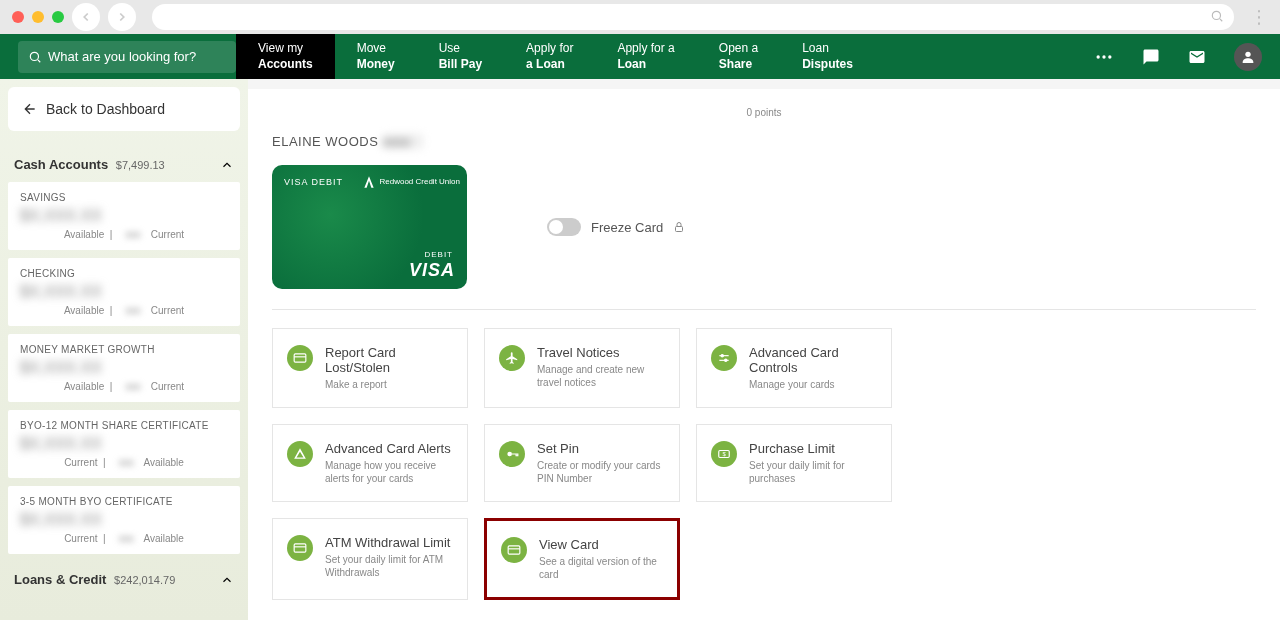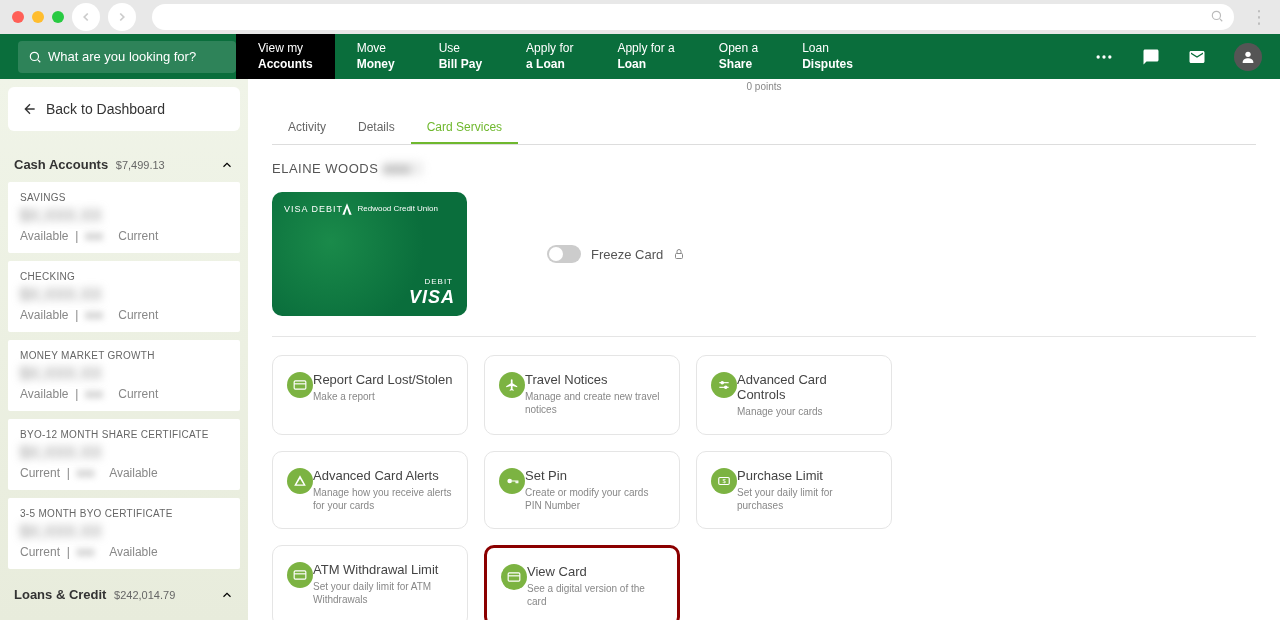--- a/index.html
+++ b/index.html
@@ -32,48 +32,48 @@
 
 .layout { display: flex; height: calc(620px - 34px - 45px); }
 .sidebar { width: 248px; background: linear-gradient(180deg, #f0f4e8, #e8ecdc); padding: 8px; overflow-y: auto; }
 .back-link { background: #fff; border-radius: 6px; padding: 14px; font-size: 14px; color: #333; display: flex; align-items: center; gap: 8px; margin-bottom: 16px; }
 .section-header { padding: 10px 6px; display: flex; align-items: center; justify-content: space-between; font-size: 13px; }
 .section-header .title { font-weight: 600; color: #333; }
 .section-header .amount { font-size: 11px; color: #666; margin-left: 4px; }
 .acct-card { background: #fff; border-radius: 2px; padding: 10px 12px; margin-bottom: 8px; }
 .acct-name { font-size: 10px; color: #666; letter-spacing: 0.3px; margin-bottom: 4px; }
 .acct-bal { filter: blur(4px); color: #888; font-size: 16px; margin-bottom: 4px; }
-.acct-meta { font-size: 12px; color: #888; }
+.acct-meta { font-size: 10px; color: #888; text-align: center; }
 .acct-meta .blur { filter: blur(3px); display: inline-block; width: 30px; }
 
 
-.content { flex: 1; background: #fff; padding: 0 24px; overflow-y: auto; }
+.content { flex: 1; background: #fff; padding: 16px 24px; overflow-y: auto; margin-top: 10px; }
 .points { text-align: center; color: #888; font-size: 10px; margin-top: 2px; }
 .tabs { display: flex; border-bottom: 1px solid #ddd; margin-top: 20px; gap: 0; }
 .tab { padding: 8px 16px; font-size: 12px; color: #666; cursor: pointer; border-bottom: 2px solid transparent; }
 .tab.active { color: #6fb82e; border-bottom-color: #6fb82e; }
 
 .holder-name { font-size: 13px; color: #555; margin: 16px 0; letter-spacing: 0.5px; }
 .holder-name .blur { filter: blur(4px); display: inline-block; width: 40px; background: #eee; border-radius: 3px; }
 
 .card-row { display: flex; align-items: center; gap: 80px; margin-bottom: 20px; }
 .debit-card { width: 195px; height: 124px; background: radial-gradient(circle at 30% 40%, #1a8a4a, #0a6e3c 60%); border-radius: 10px; padding: 12px; color: #fff; position: relative; }
 .debit-card .type { font-size: 9px; letter-spacing: 1px; }
-.debit-card .brand { position: absolute; top: 10px; right: 29px; font-size: 9px; text-align: center; display: flex; align-items: center; gap: 4px; }
+.debit-card .brand { position: absolute; top: 10px; right: 7px; font-size: 9px; text-align: center; display: flex; align-items: center; gap: 4px; }
 .debit-card .visa { position: absolute; bottom: 8px; right: 12px; font-size: 18px; font-weight: 800; font-style: italic; letter-spacing: 1px; }
 .debit-card .debit-label { position: absolute; bottom: 30px; right: 14px; font-size: 8px; letter-spacing: 1px; }
 
 .freeze { display: flex; align-items: center; gap: 10px; font-size: 13px; color: #555; }
 .toggle { width: 34px; height: 18px; border-radius: 9px; background: #ccc; position: relative; }
 .toggle::after { content: ''; position: absolute; width: 14px; height: 14px; background: #fff; border-radius: 50%; top: 2px; left: 2px; }
 
 .divider { border-top: 1px solid #e5e5e5; margin: 14px 0 18px; }
 
 .tiles { display: grid; grid-template-columns: repeat(3, 196px); gap: 16px; }
-.tile { border: 1px solid #e5e5e5; border-radius: 10px; padding: 16px 14px; display: flex; cursor: pointer; min-height: 78px; }
+.tile { border: 1px solid #e5e5e5; border-radius: 0; padding: 16px 14px; display: flex; gap: 12px; cursor: pointer; min-height: 78px; }
 .tile.highlight { border: 3px solid #8b0000; }
 .tile-icon { width: 26px; height: 26px; border-radius: 50%; background: #7cb342; display: flex; align-items: center; justify-content: center; color: #fff; flex-shrink: 0; font-size: 13px; }
 .tile-text .title { font-size: 13px; color: #444; margin-bottom: 3px; }
 .tile-text .desc { font-size: 10px; color: #888; line-height: 1.3; }
 </style>
 </head>
 <body>
 
 <div class="browser-chrome">
   <div class="traffic-lights">
@@ -202,26 +202,20 @@
     <div class="section-header">
       <span><span class="title">Loans &amp; Credit</span> <span class="amount">$242,014.79</span></span>
       <svg width="14" height="14" viewBox="0 0 24 24" fill="none" stroke="currentColor" stroke-width="2">
           <path d="M18 15l-6-6-6 6"></path>
         </svg>
     </div>
   </div>
 
   <div class="content">
     <div class="points">0 points</div>
-    <div class="tabs" id="tabs">
-        <div class="tab">Activity</div>
-        <div class="tab">Details</div>
-        <div class="tab active">Card Services</div>
-        <div style="flex: 1 1 0%;"></div>
-      </div>
     <div class="holder-name">
       <span>ELAINE WOODS</span> <span class="blur">xxxx</span>
     </div>
     <div class="card-row">
       <div class="debit-card">
         <div class="type">VISA DEBIT</div>
         <div class="brand">
           <svg width="14" height="14" viewBox="0 0 24 24" fill="#fff">
               <path d="M12 2L4 22h4l4-12 4 12h4L12 2z"></path>
             </svg>

